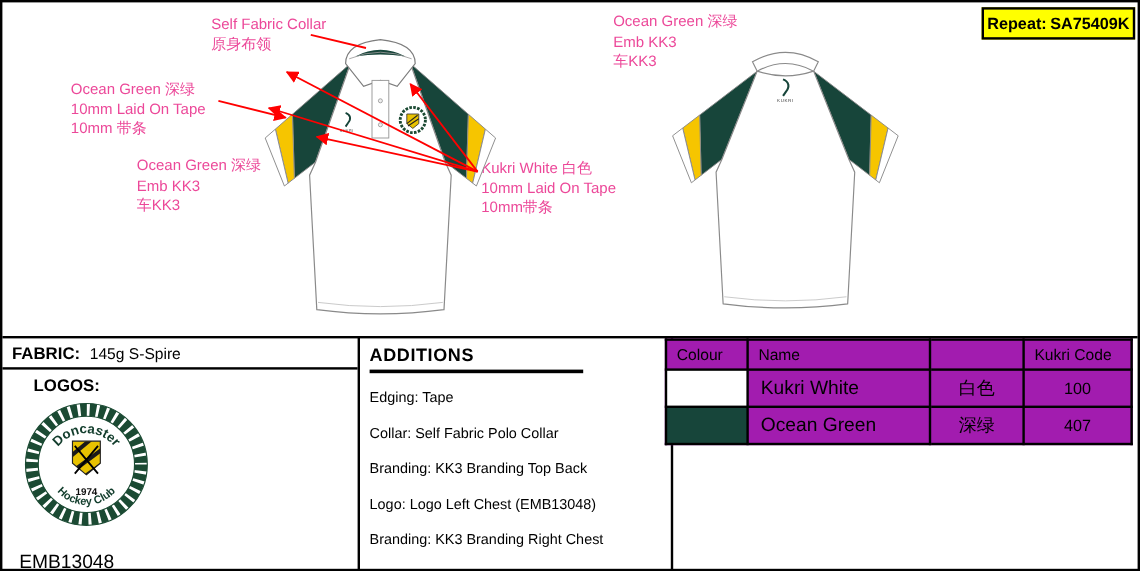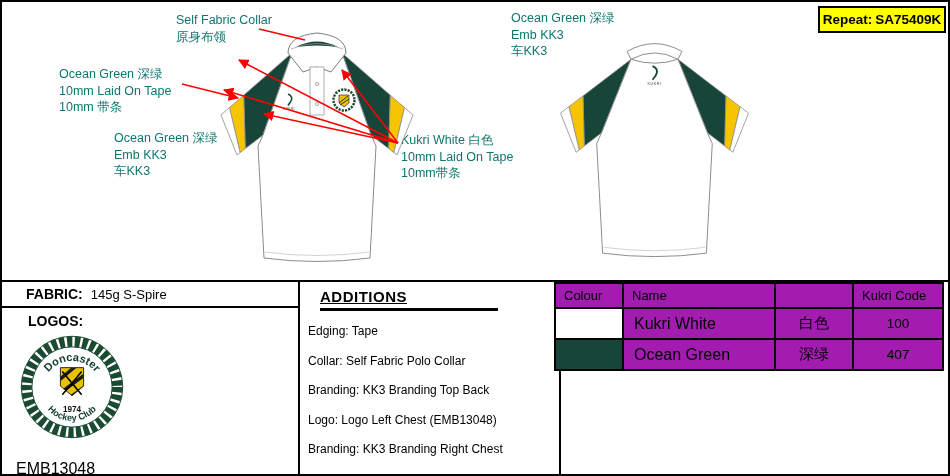--- a/index.html
+++ b/index.html
@@ -1,52 +1,52 @@
 <!DOCTYPE html>
 <html><head>
 <meta charset="utf-8">
 <style>
   html,body{margin:0;padding:0}
   body{
     font-family:"Liberation Sans","DejaVu Sans",sans-serif;
     background:#fff;width:950px;height:476px;overflow:hidden;
   }
   #page{position:relative;width:950px;height:476px;background:#fff;border:2px solid #000;box-sizing:border-box}
-  .ann{position:absolute;font-size:12.5px;line-height:1.32;color:#0f766e;white-space:nowrap}
+  .ann{position:absolute;font-size:12.5px;line-height:1.32;color:#ec4899;white-space:nowrap}
   #ann-collar{left:174px;top:10px}
   #ann-tape-green{left:57px;top:64px}
   #ann-emb-front{left:112px;top:128px}
   #ann-tape-white{left:399px;top:130px}
   #ann-emb-back{left:509px;top:8px}
   #repeat-box{
     position:absolute;left:816px;top:4px;width:128px;height:27px;
     border:2px solid #000;background:#ffff00;box-sizing:border-box;
     display:flex;align-items:center;justify-content:center;gap:3px;
     font-size:13.5px;font-weight:bold;
   }
   #front-shirt{position:absolute;left:195px;top:18px}
   #back-shirt{position:absolute;left:535px;top:18px}
   #redlines{position:absolute;left:0;top:0;pointer-events:none}
   #hr-main{position:absolute;left:0;top:278px;width:946px;height:0;border-top:2px solid #000}
   #vdiv1{position:absolute;left:296px;top:278px;height:196px;border-left:2px solid #000}
   #vdiv2{position:absolute;left:557px;top:278px;height:196px;border-left:2px solid #000}
   #fabric-row{
     position:absolute;left:0;top:280px;width:296px;height:26px;
     border-bottom:2px solid #000;box-sizing:border-box;
-    display:flex;align-items:center;gap:8px;padding:0 24px;
+    display:flex;align-items:center;gap:8px;padding:0 8px;
   }
   #fabric-row .lbl{font-weight:bold;font-size:14px}
   #fabric-row .val{font-size:13px}
   #logos-label{position:absolute;left:26px;top:311px;font-weight:bold;font-size:14px}
   #club-badge{position:absolute;left:12px;top:327px}
   #emb-block{position:absolute;left:14px;top:457px;font-size:16px;line-height:1.3}
   #additions{position:absolute;left:306px;top:286px;width:244px}
   #additions .add-title{
     font-size:15px;font-weight:bold;border-bottom:3px solid #000;
-    width:178px;padding-bottom:3px;margin:0 0 13px 12px;letter-spacing:.5px;text-decoration:underline;
+    width:178px;padding-bottom:3px;margin:0 0 13px 0;letter-spacing:.5px;
   }
   .add-item{font-size:12px;margin-bottom:15.5px;white-space:nowrap}
   #color-table{position:absolute;left:552px;top:280px;border-collapse:collapse;background:#a21caf}
   #color-table th,#color-table td{border:2px solid #000;box-sizing:border-box}
   #color-table th{height:25px;font-size:13px;font-weight:normal;text-align:left;padding:0 8px}
   #color-table td{height:31px}
   .col-swatch{width:68px}
   .col-name{width:152px}
   .col-cn{width:78px}
   .col-code{width:90px}

